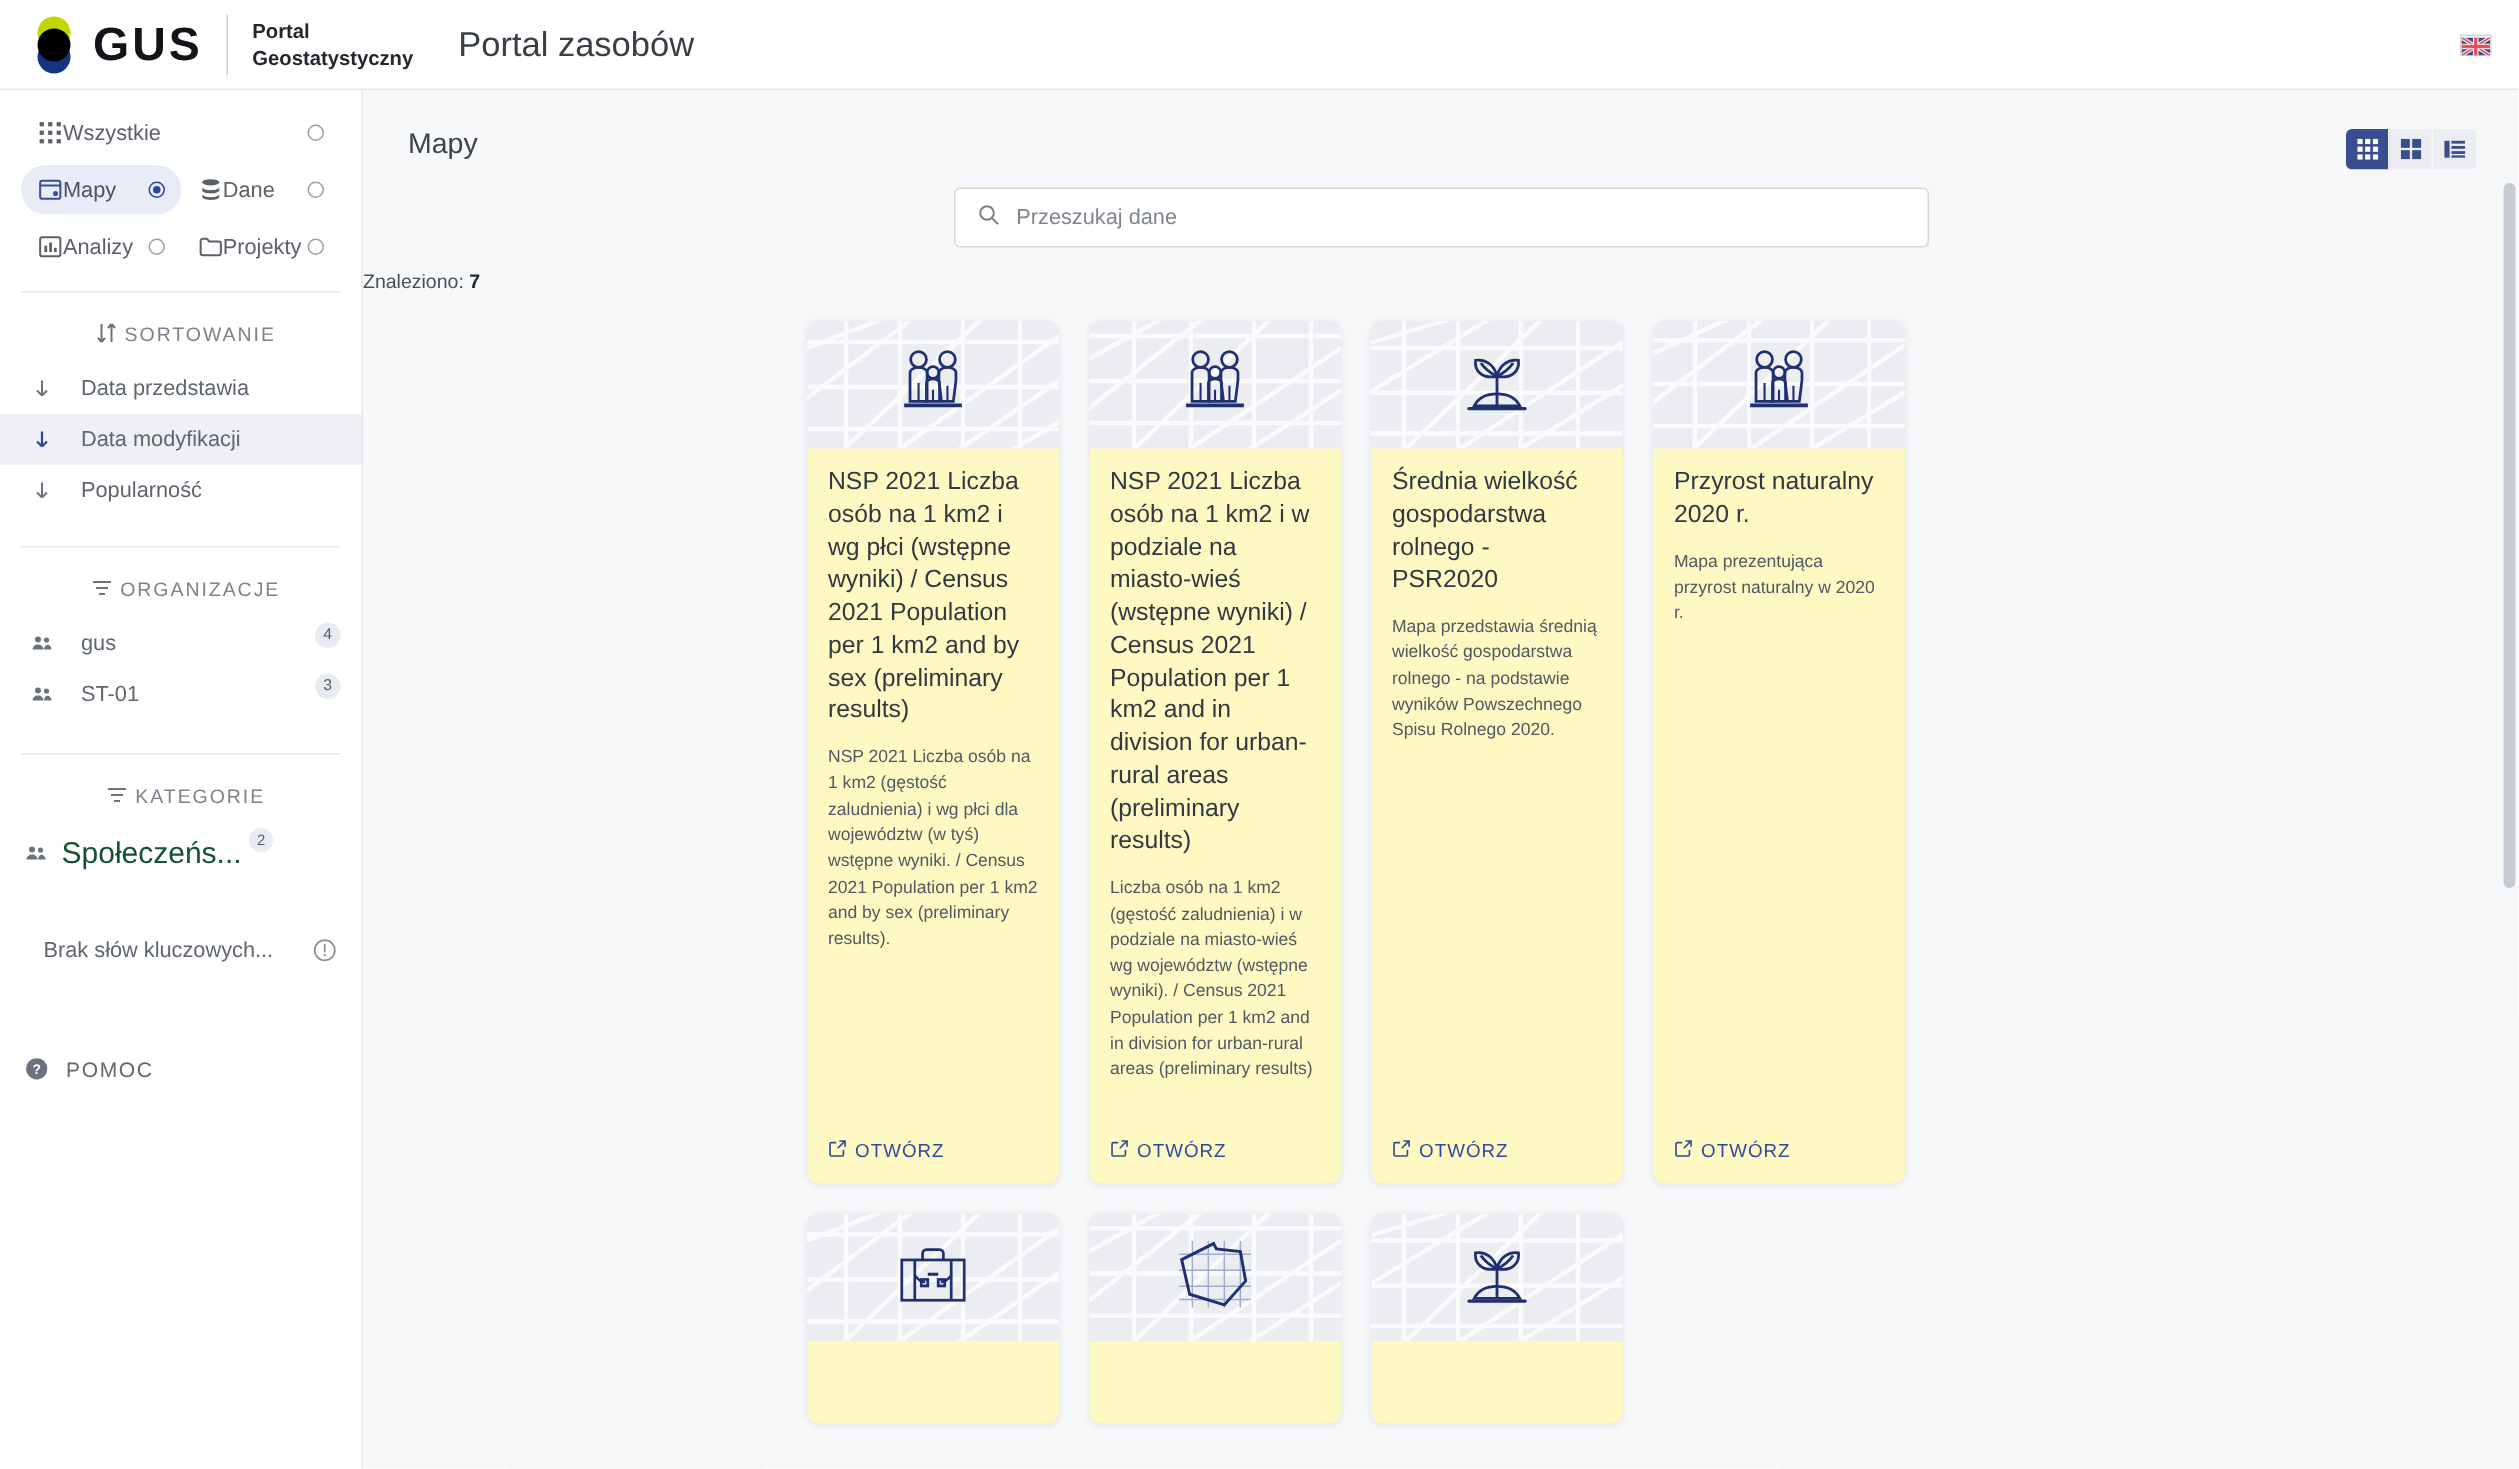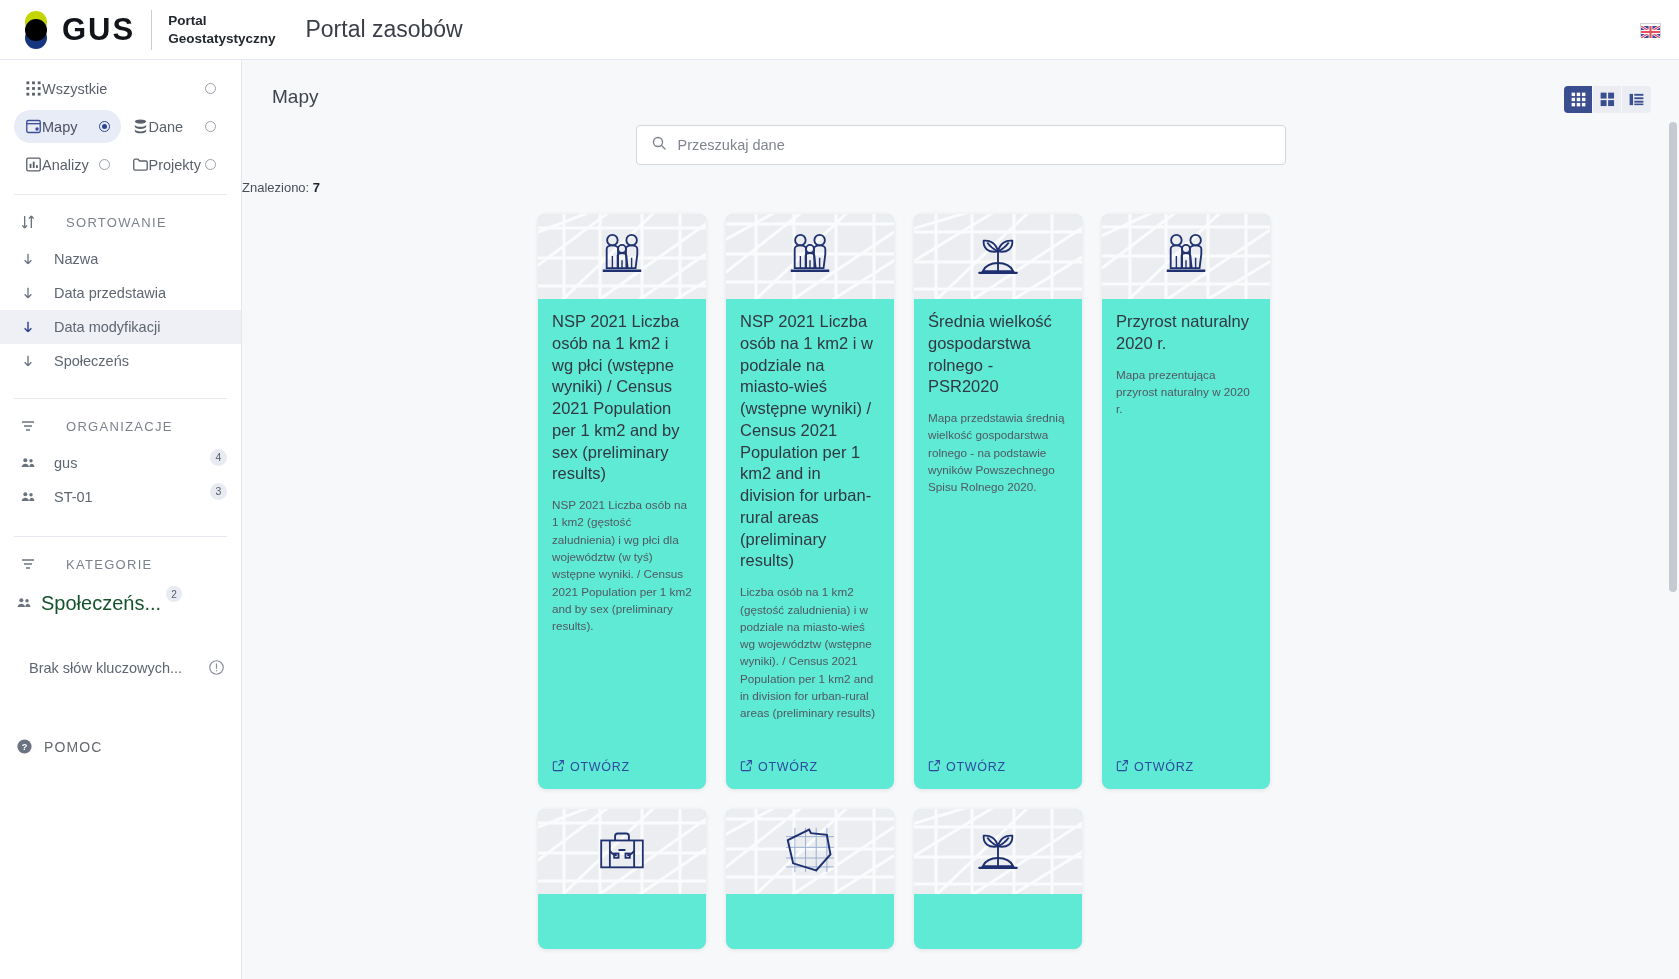--- a/index.html
+++ b/index.html
@@ -67,22 +67,23 @@
   .radio.on::after {
     content: ""; position: absolute; inset: 2px;
     border-radius: 50%; background: #2d4594;
   }
   .nav-ico { width: 17px; height: 17px; flex: none; color: #5b616b; display: block; }
   .nav-item.active .nav-ico { color: #3c4f96; }
 
   .divider { height: 1px; background: #e6e9ef; margin: 13px 14px 0; }
 
   .section-head {
-    display: flex; align-items: center; gap: 30px;
+    display: flex; align-items: center; gap: 4px;
     padding: 19px 14px 12px 20px;
+    justify-content: center;
   }
   .section-head .ico { width: 16px; height: 16px; color: #6b7280; flex:none; }
   .section-title {
     font-size: 13px; letter-spacing: 1.3px; color: #7b828d; font-weight: 400;
   }
 
   .list-item {
     display: flex; align-items: center; gap: 18px;
     padding: 9px 14px 9px 20px; cursor: pointer; position: relative;
   }
@@ -153,21 +154,21 @@
     text-align: left; font-size: 13px; color: #4a4f57; margin-top: 15px;
   }
   .found b { color: #1f2430; font-weight: bold; }
 
   
   .cards {
     display: flex; flex-wrap: wrap; gap: 20px;
     padding: 19px 0 0 298px; margin-left: -2px;
   }
   .card {
-    width: 168px; background: #5eead4;
+    width: 168px; background: #fef9c3;
     border-radius: 8px; box-shadow: 0 1px 4px rgba(30,40,70,.10);
     display: flex; flex-direction: column; overflow: hidden;
     position: relative;
   }
   .card.tall { height: 575px; }
   .card.short { height: 575px; }
   .card-thumb {
     height: 85px; flex: none; position: relative; overflow: hidden;
     background: #eceef1;
   }
@@ -318,39 +319,33 @@
         <svg viewBox="0 0 24 24" fill="none" stroke="currentColor" stroke-width="2">
             <path d="M7 3v18M7 21l-3.5-4M7 21l3.5-4M17 21V3M17 3l-3.5 4M17 3l3.5 4"></path>
           </svg>
       </span>
       <span class="section-title">SORTOWANIE</span>
     </div>
     <div class="list-item">
       <span class="ico"><svg viewBox="0 0 24 24" fill="none" stroke="currentColor" stroke-width="2">
             <path d="M12 4v15M12 19l-5-5M12 19l5-5"></path>
           </svg></span>
-      <span class="list-label">Nazwa</span>
-    </div>
-    <div class="list-item">
-      <span class="ico"><svg viewBox="0 0 24 24" fill="none" stroke="currentColor" stroke-width="2">
-            <path d="M12 4v15M12 19l-5-5M12 19l5-5"></path>
-          </svg></span>
       <span class="list-label">Data przedstawia</span>
     </div>
     <div class="list-item active">
       <span class="ico"><svg viewBox="0 0 24 24" fill="none" stroke="currentColor" stroke-width="2.2">
             <path d="M12 4v15M12 19l-5-5M12 19l5-5"></path>
           </svg></span>
       <span class="list-label">Data modyfikacji</span>
     </div>
     <div class="list-item">
       <span class="ico"><svg viewBox="0 0 24 24" fill="none" stroke="currentColor" stroke-width="2">
             <path d="M12 4v15M12 19l-5-5M12 19l5-5"></path>
           </svg></span>
-      <span class="list-label">Społeczeńs</span>
+      <span class="list-label">Popularność</span>
     </div>
 
     <div class="divider" style="margin-top:20px;"></div>
 
     <div class="section-head">
       <span class="ico">
         <svg viewBox="0 0 24 24" fill="none" stroke="currentColor" stroke-width="2">
             <path d="M3 6h18M6 12h12M9 18h6"></path>
           </svg>
       </span>

